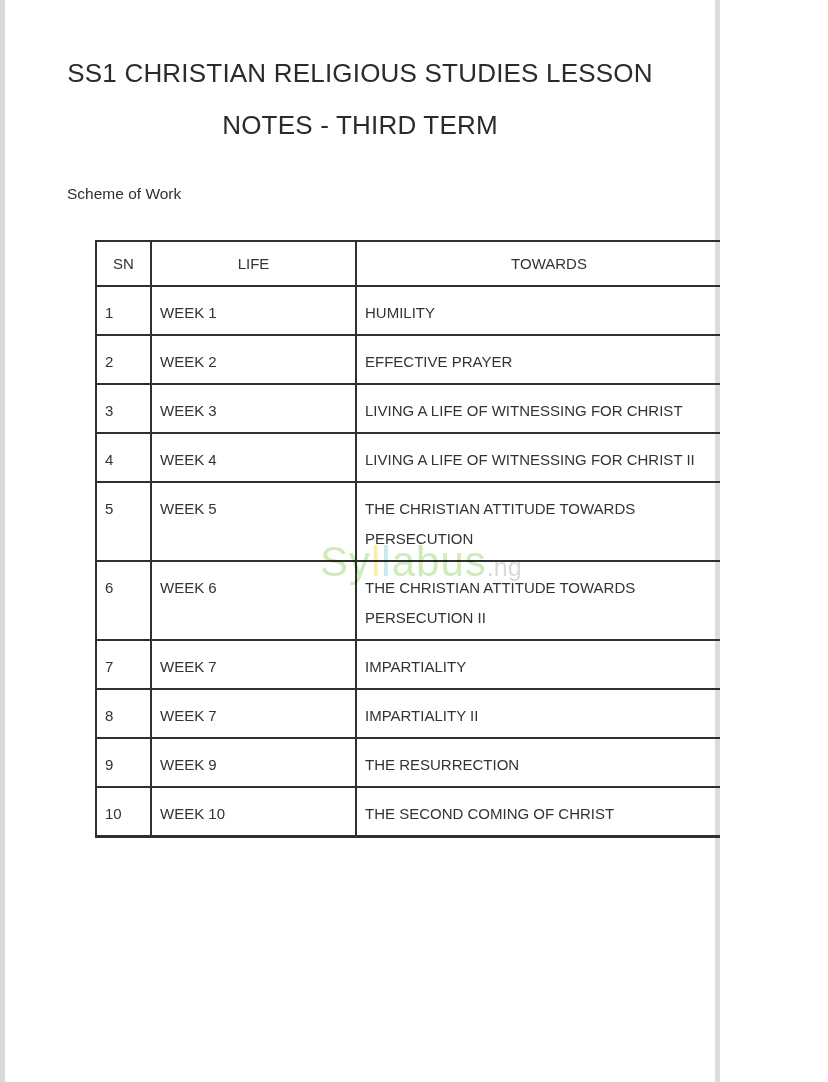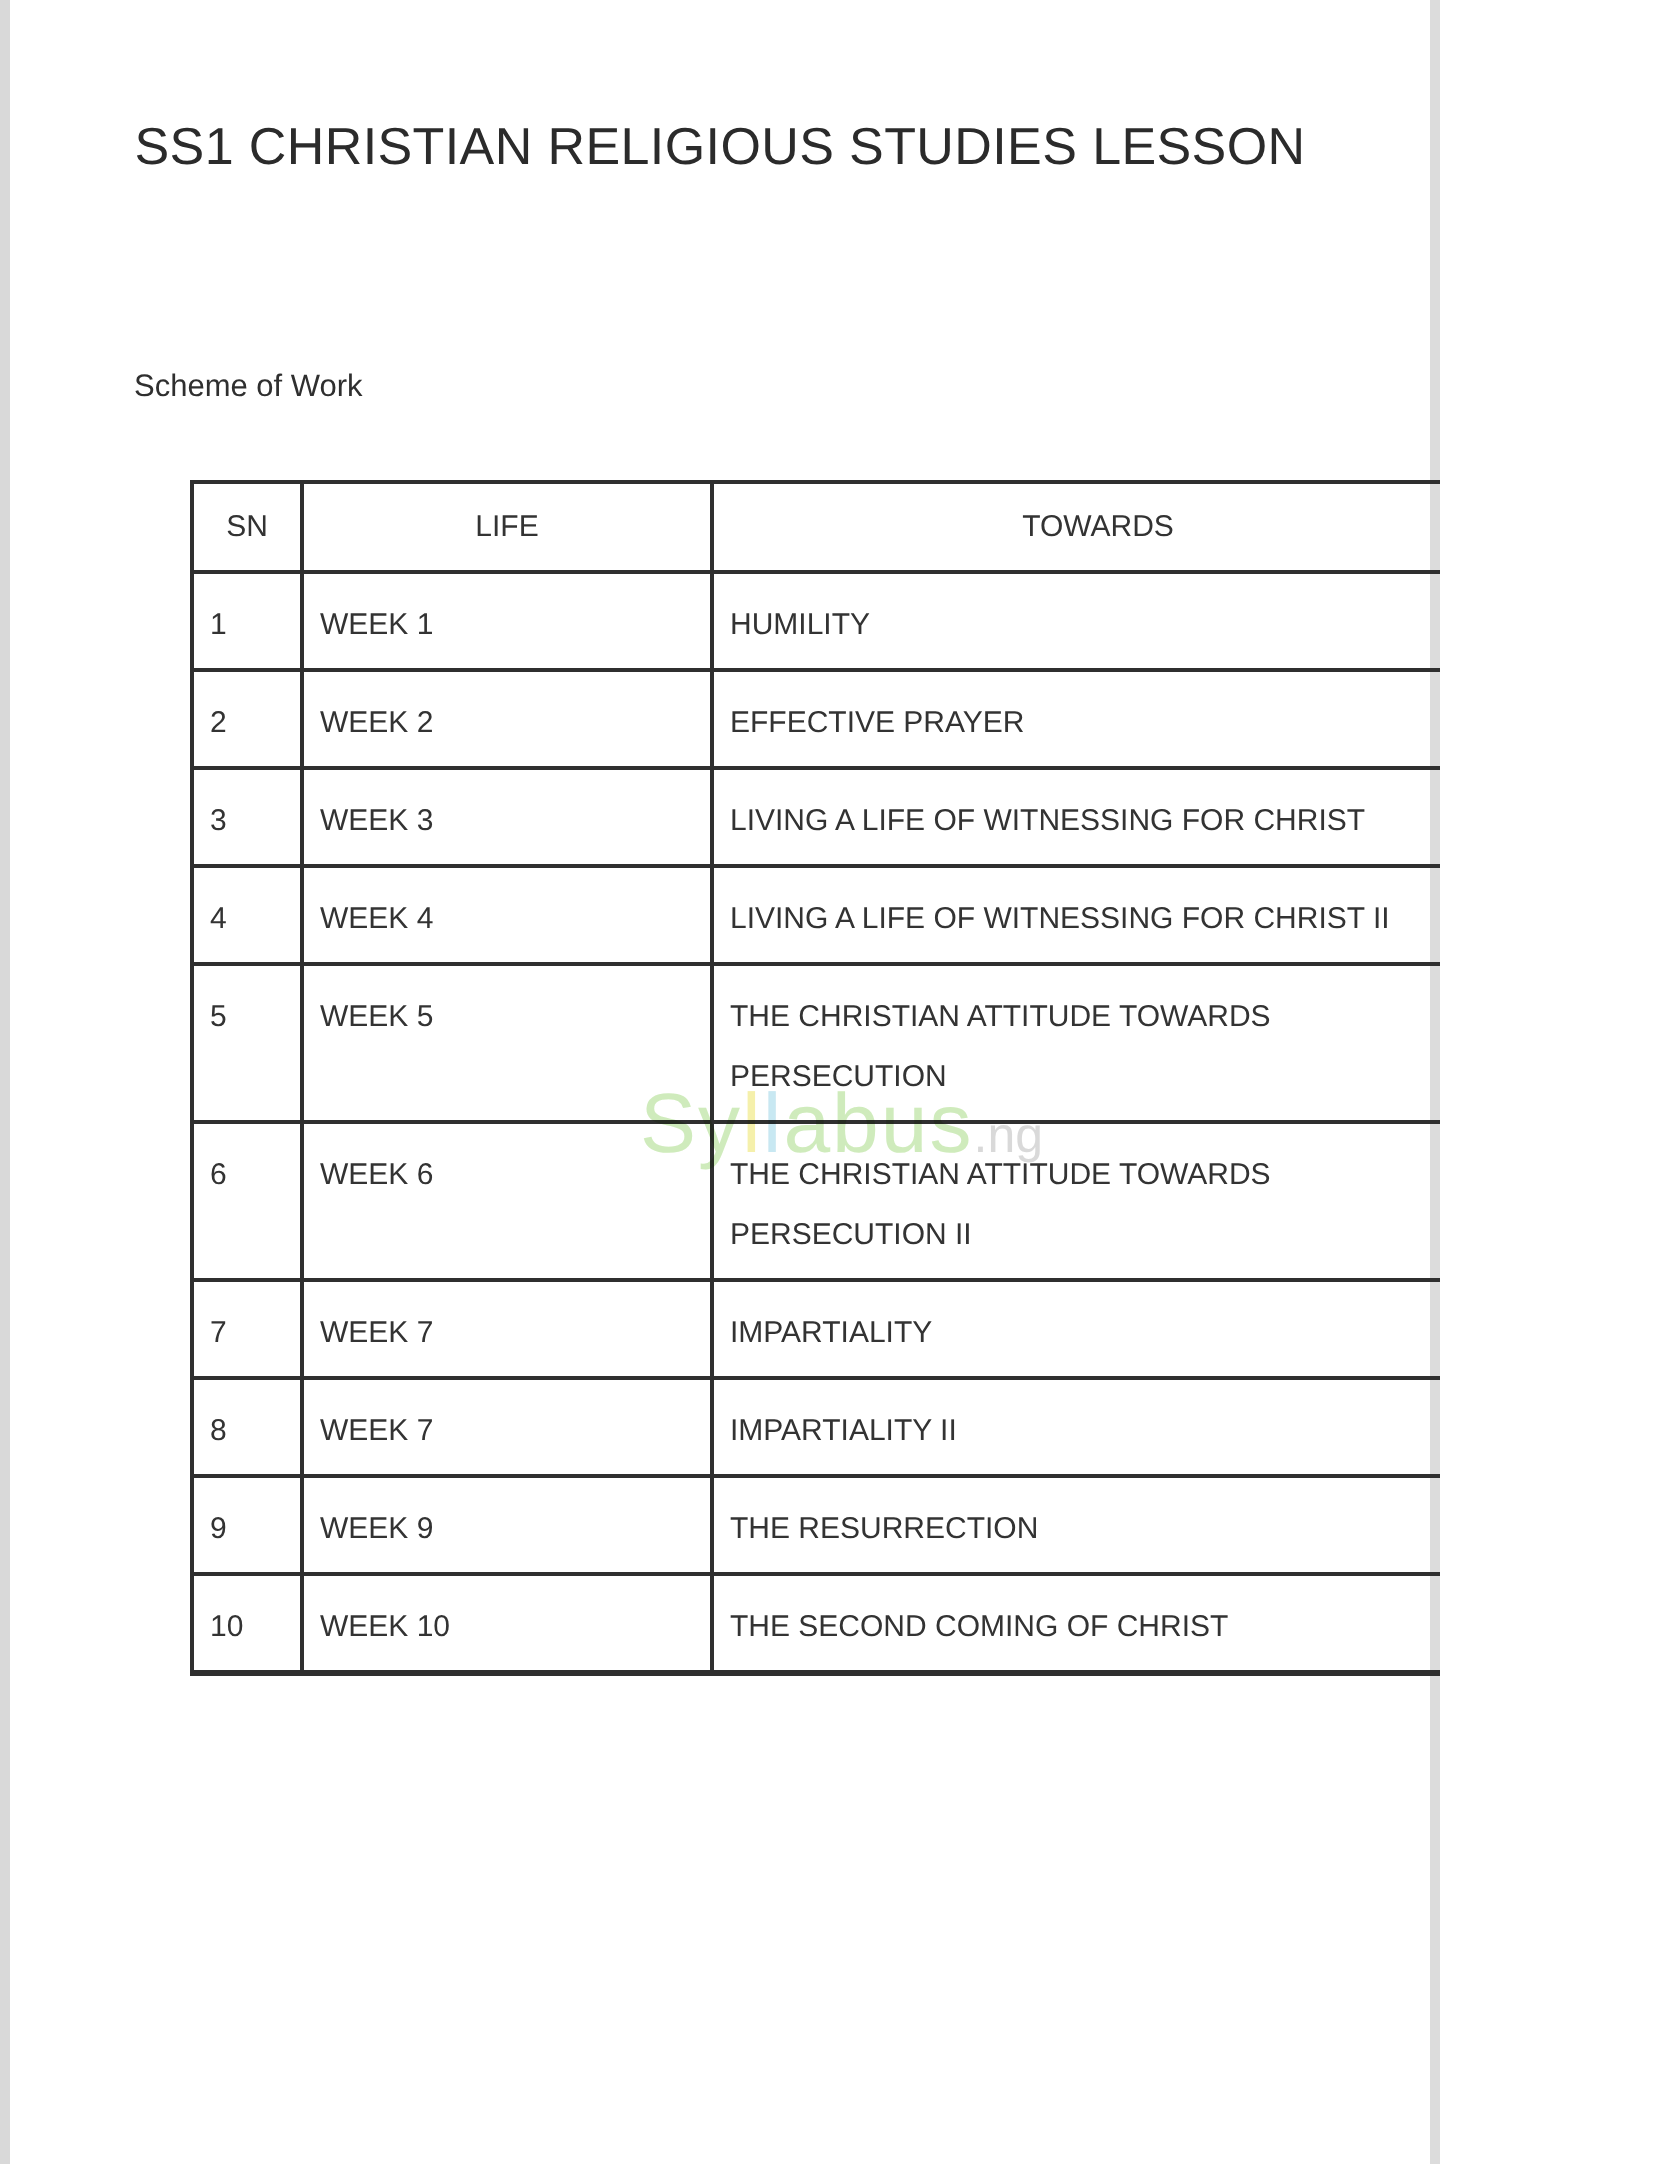--- a/index.html
+++ b/index.html
@@ -88,20 +88,21 @@
 </style>
 </head>
 <body>
 
 <div class="page">
   <div class="edge-strip edge-left"></div>
   <div class="edge-strip edge-right"></div>
 
   <div class="title-block">
     <div class="title-line">SS1 CHRISTIAN RELIGIOUS STUDIES LESSON</div>
+    <div class="title-line">NOTES - THIRD TERM</div>
   </div>
 
   <div class="section-label">Scheme of Work</div>
 
   <div class="watermark"><span style="color: rgb(199, 232, 176);">Sy</span><span style="color: rgb(244, 238, 156);">l</span><span style="color: rgb(191, 228, 240);">l</span><span style="color: rgb(199, 232, 176);">abus</span><span class="wm-small" style="color: rgb(211, 211, 211);">.ng</span></div>
 
   <table class="scheme">
     <colgroup>
         <col class="c-sn">
         <col class="c-week">

